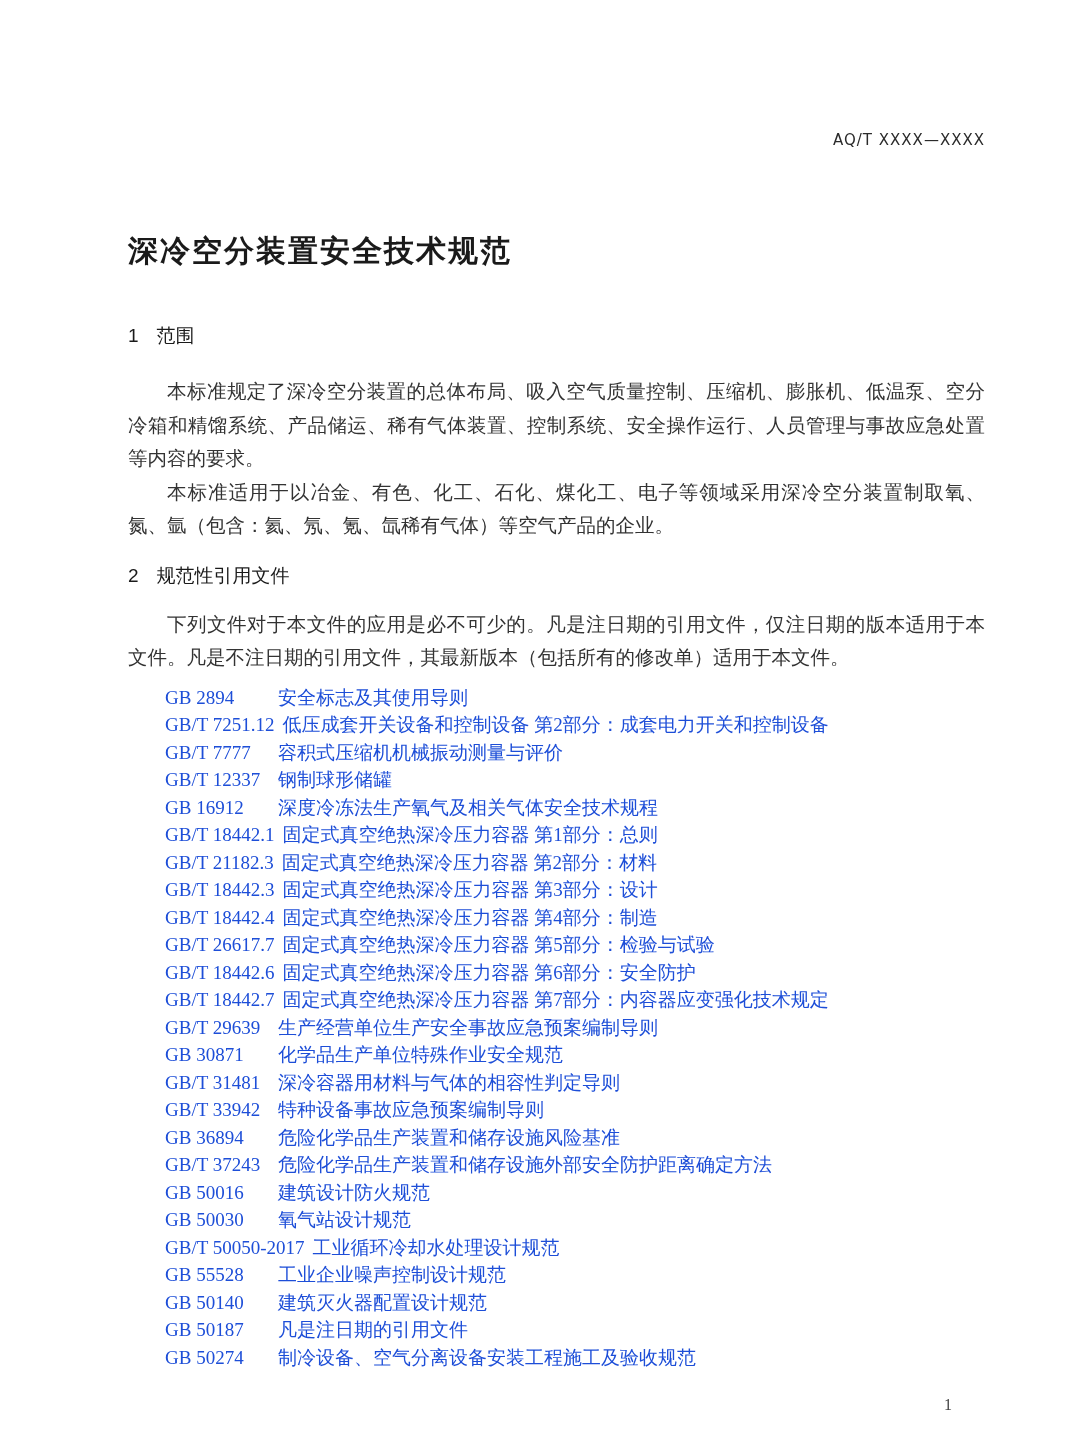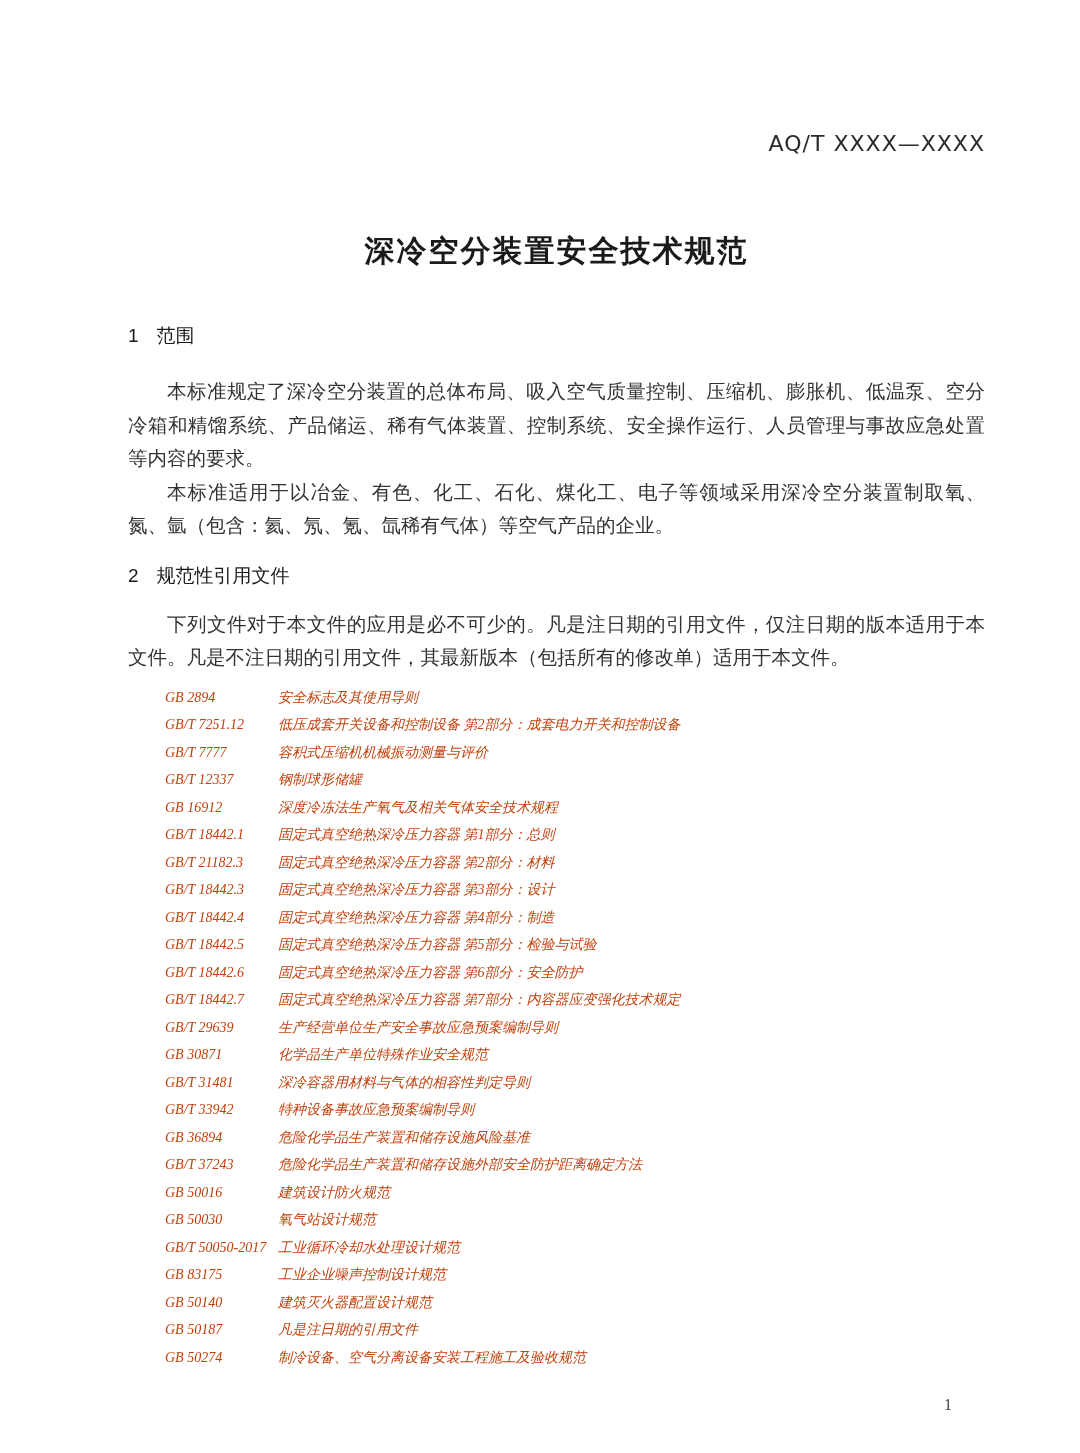--- a/index.html
+++ b/index.html
@@ -15,28 +15,27 @@
   .content {
     position: absolute;
     inset: 0;
     padding: 0 95px 0 128px;
   }
   .std-header {
     position: absolute;
     top: 131px;
     right: 95px;
     font-family: "DejaVu Sans", "Liberation Sans", sans-serif;
-    font-size: 22px;
+    font-size: 15px;
     letter-spacing: 1px;
     color: #2b2b2b;
     font-weight: 500;
   }
   h1.doc-title {
     margin: 233px 0 0 0;
-    text-align: center;
     font-family: "Liberation Sans", "DejaVu Sans", sans-serif;
     font-weight: 700;
     font-size: 30px;
     line-height: 36px;
     letter-spacing: 2px;
     color: #1a1a1a;
   }
   h2.sec-heading {
     margin: 0;
     font-family: "Liberation Sans", "DejaVu Sans", sans-serif;
@@ -57,25 +56,24 @@
     color: #333333;
   }
   p.para.first { margin-top: 27px; font-family: Liberation Serif, serif; }
   p.para.intro { margin-top: 20px; }
   ul.ref-list {
     list-style: none;
     margin: 9px 0 0 0;
     padding: 0 0 0 37px;
   }
   li.ref-item {
-    font-size: 14px;
+    font-size: 19px;
     line-height: 27.5px;
     white-space: nowrap;
-    color: #c2410c;
-    font-style: italic;
+    color: #1d4ed8;
   }
   .ref-code {
     display: inline-block;
     min-width: 105px;
     margin-right: 8px;
   }
   .page-footer {
     position: absolute;
     top: 1396px;
     left: 944px;
@@ -139,21 +137,21 @@
 
   <li class="ref-item">
     <span class="ref-code">GB/T 18442.3</span><span class="ref-title">固定式真空绝热深冷压力容器 第3部分：设计</span>
   </li>
 
   <li class="ref-item">
     <span class="ref-code">GB/T 18442.4</span><span class="ref-title">固定式真空绝热深冷压力容器 第4部分：制造</span>
   </li>
 
   <li class="ref-item">
-    <span class="ref-code">GB/T 18442.5</span><span class="ref-title">固定式真空绝热深冷压力容器 第5部分：检验与试验</span>
+    <span class="ref-code">GB/T 26617.7</span><span class="ref-title">固定式真空绝热深冷压力容器 第5部分：检验与试验</span>
   </li>
 
   <li class="ref-item">
     <span class="ref-code">GB/T 18442.6</span><span class="ref-title">固定式真空绝热深冷压力容器 第6部分：安全防护</span>
   </li>
 
   <li class="ref-item">
     <span class="ref-code">GB/T 18442.7</span><span class="ref-title">固定式真空绝热深冷压力容器 第7部分：内容器应变强化技术规定</span>
   </li>
 
@@ -187,21 +185,21 @@
 
   <li class="ref-item">
     <span class="ref-code">GB 50030</span><span class="ref-title">氧气站设计规范</span>
   </li>
 
   <li class="ref-item">
     <span class="ref-code">GB/T 50050-2017</span><span class="ref-title">工业循环冷却水处理设计规范</span>
   </li>
 
   <li class="ref-item">
-    <span class="ref-code">GB 83175</span><span class="ref-title">工业企业噪声控制设计规范</span>
+    <span class="ref-code">GB 55528</span><span class="ref-title">工业企业噪声控制设计规范</span>
   </li>
 
   <li class="ref-item">
     <span class="ref-code">GB 50140</span><span class="ref-title">建筑灭火器配置设计规范</span>
   </li>
 
   <li class="ref-item">
     <span class="ref-code">GB 50187</span><span class="ref-title">凡是注日期的引用文件</span>
   </li>
 

